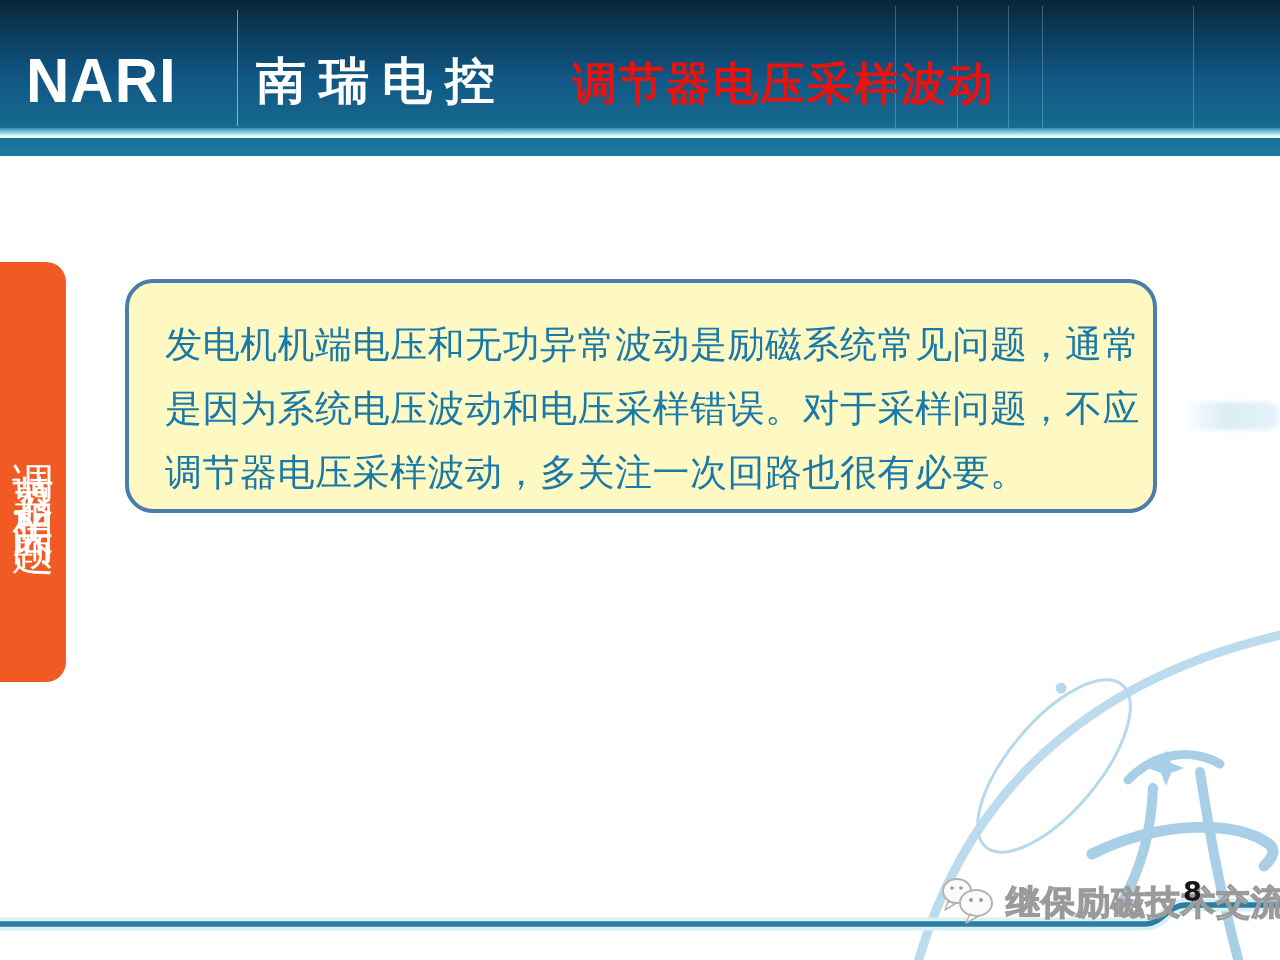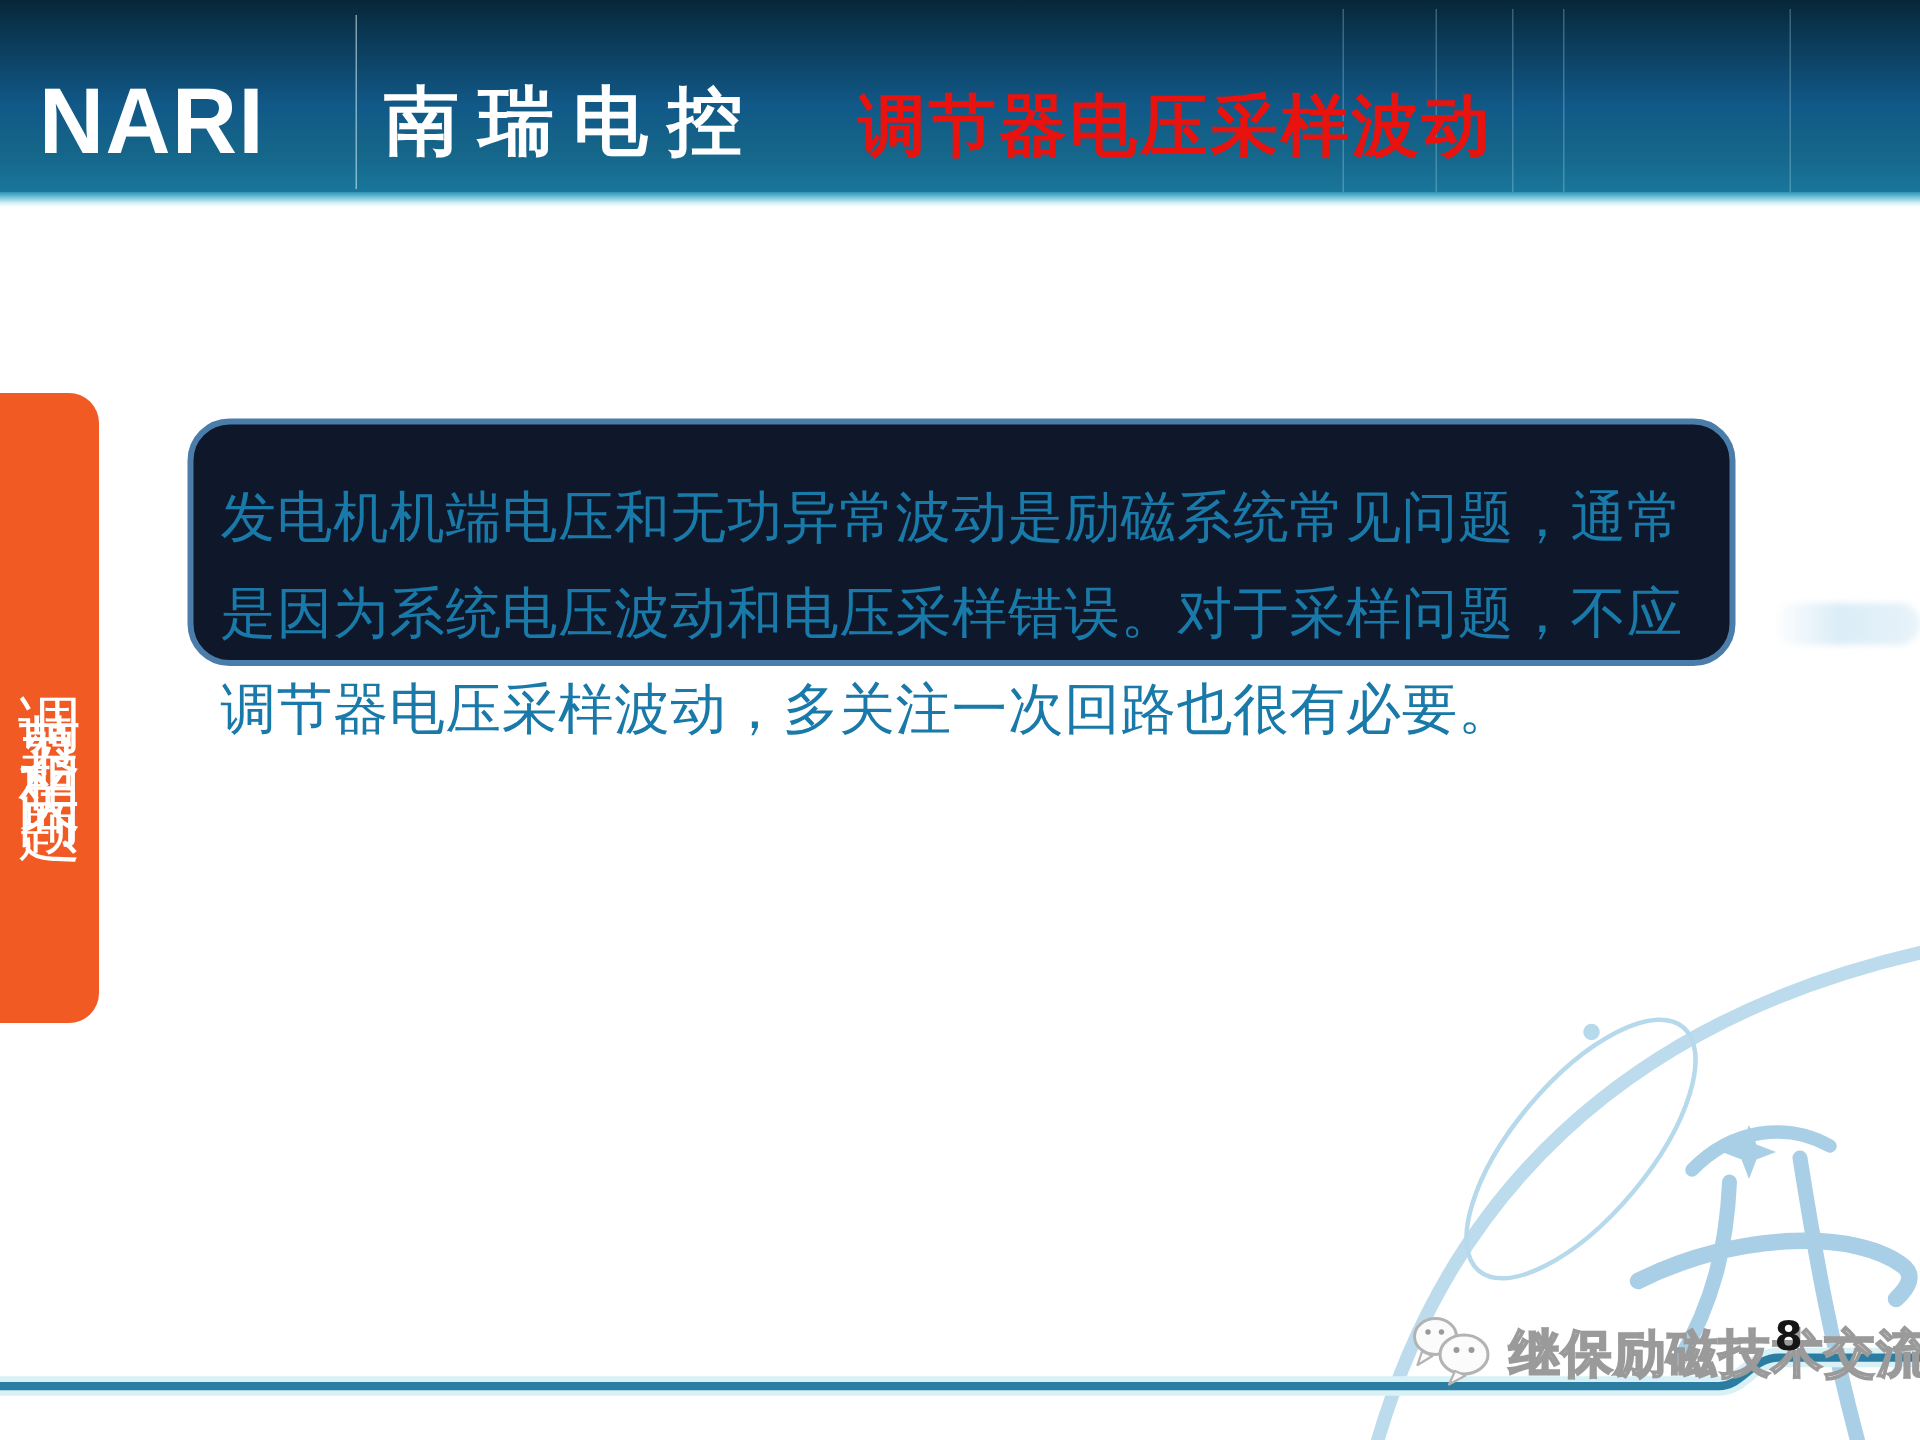--- a/index.html
+++ b/index.html
@@ -2,21 +2,21 @@
 <html><head>
 <meta charset="utf-8">
 <style>
   html,body{margin:0;padding:0;background:#ffffff;}
   .slide{
     position:relative;width:1280px;height:960px;background:#ffffff;
     overflow:hidden;font-family:"Liberation Sans",sans-serif;
   }
   
   .header{
-    position:absolute;left:0;top:0;width:1280px;height:136px;
+    position:absolute;left:0;top:0;width:1280px;height:156px;
     background:linear-gradient(180deg,#072638 0%,#0a3550 14%,#115988 52%,#156589 74%,#1b7ba1 100%);
   }
   .header-edge{
     position:absolute;left:0;top:128px;width:1280px;height:10px;
     background:linear-gradient(180deg,#2e93b4 0%,#7fc9dd 40%,#d9f2f7 75%,#ffffff 100%);
   }
   .hairline{position:absolute;top:6px;height:122px;width:1px;background:rgba(190,235,248,0.28);}
   .logo-text{
     position:absolute;left:26px;top:46px;color:#ffffff;
     font-size:60px;font-weight:800;letter-spacing:1px;transform:scaleY(1.04);
@@ -35,23 +35,23 @@
     position:absolute;left:0;top:262px;width:66px;height:420px;
     background:#f15a22;border-radius:0 20px 20px 0;
     display:flex;align-items:center;justify-content:center;
   }
   .side-tab-label{
     writing-mode:vertical-rl;text-orientation:upright;
     color:#ffffff;font-size:42px;font-weight:500;letter-spacing:12px;line-height:66px;
   }
   
   .content-box{
-    position:absolute;left:125px;top:279px;width:1032px;height:165px;
-    box-sizing:border-box;background:#0f172a;border:4px solid #4b7dab;border-radius:28px;
-    padding:30px 26px 0 18px;
+    position:absolute;left:125px;top:279px;width:1032px;height:234px;
+    box-sizing:border-box;background:#fef9c3;border:4px solid #4b7dab;border-radius:28px;
+    padding:30px 26px 0 36px;
   }
   .content-line{
     color:#1979a8;font-size:37px;line-height:64px;font-weight:500;
     letter-spacing:0.5px;white-space:nowrap;
   }
   
   .faint-band{
     position:absolute;left:1182px;top:402px;width:98px;height:28px;
     background:linear-gradient(90deg,rgba(189,221,240,0) 0%,rgba(189,221,240,0.55) 45%,rgba(189,221,240,0.35) 100%);
     border-radius:14px;filter:blur(2px);

